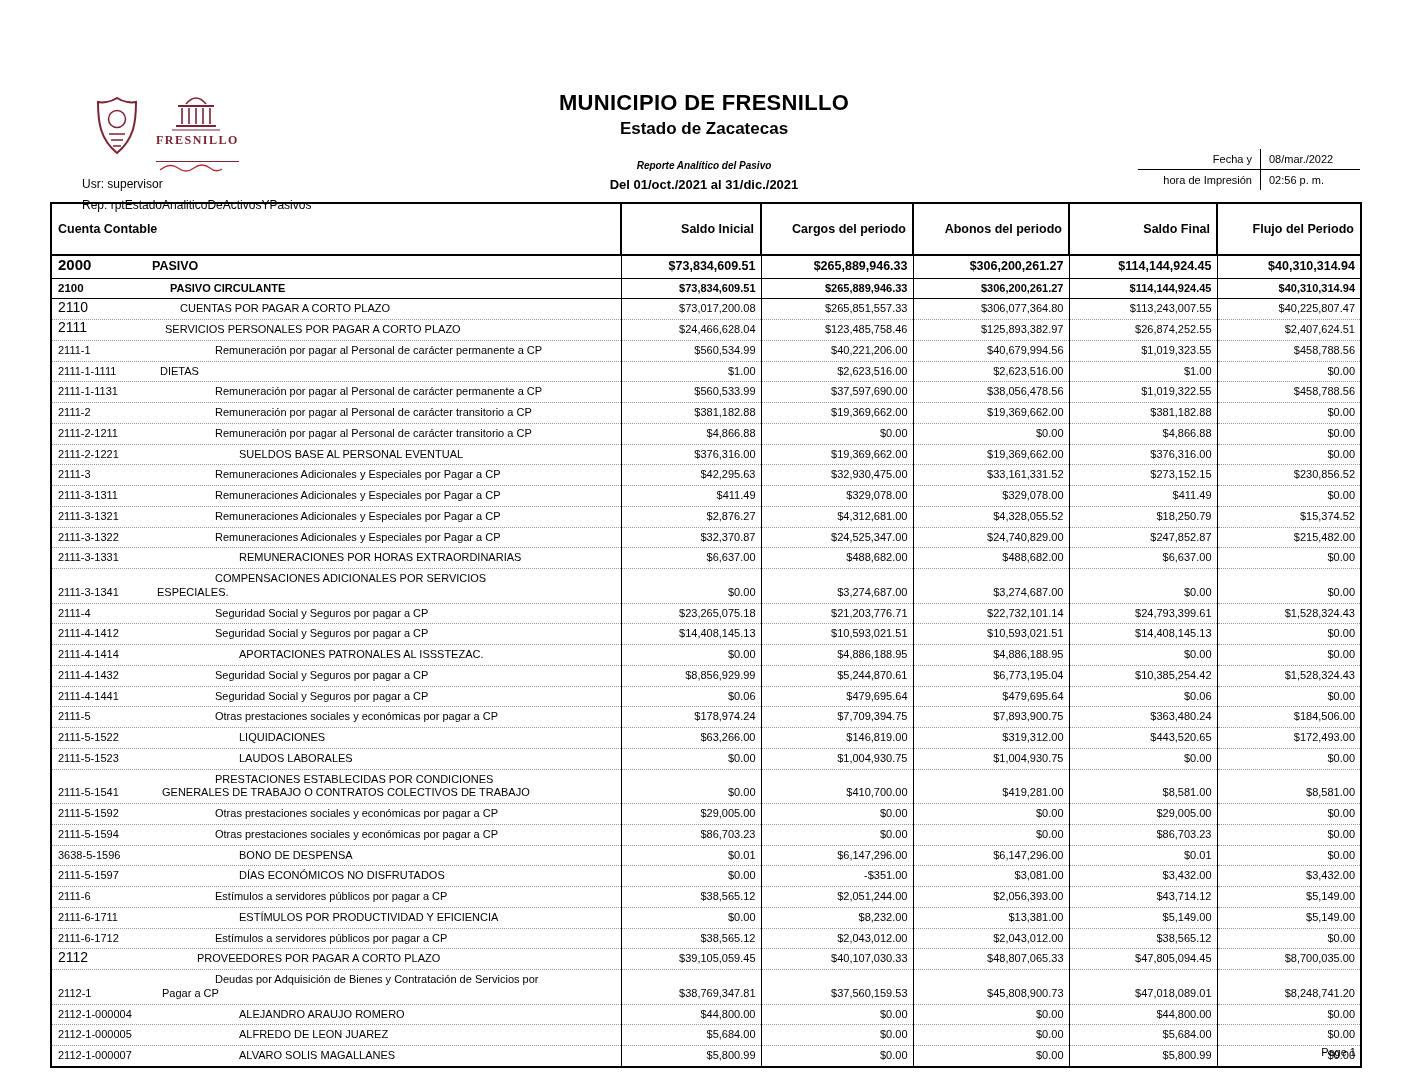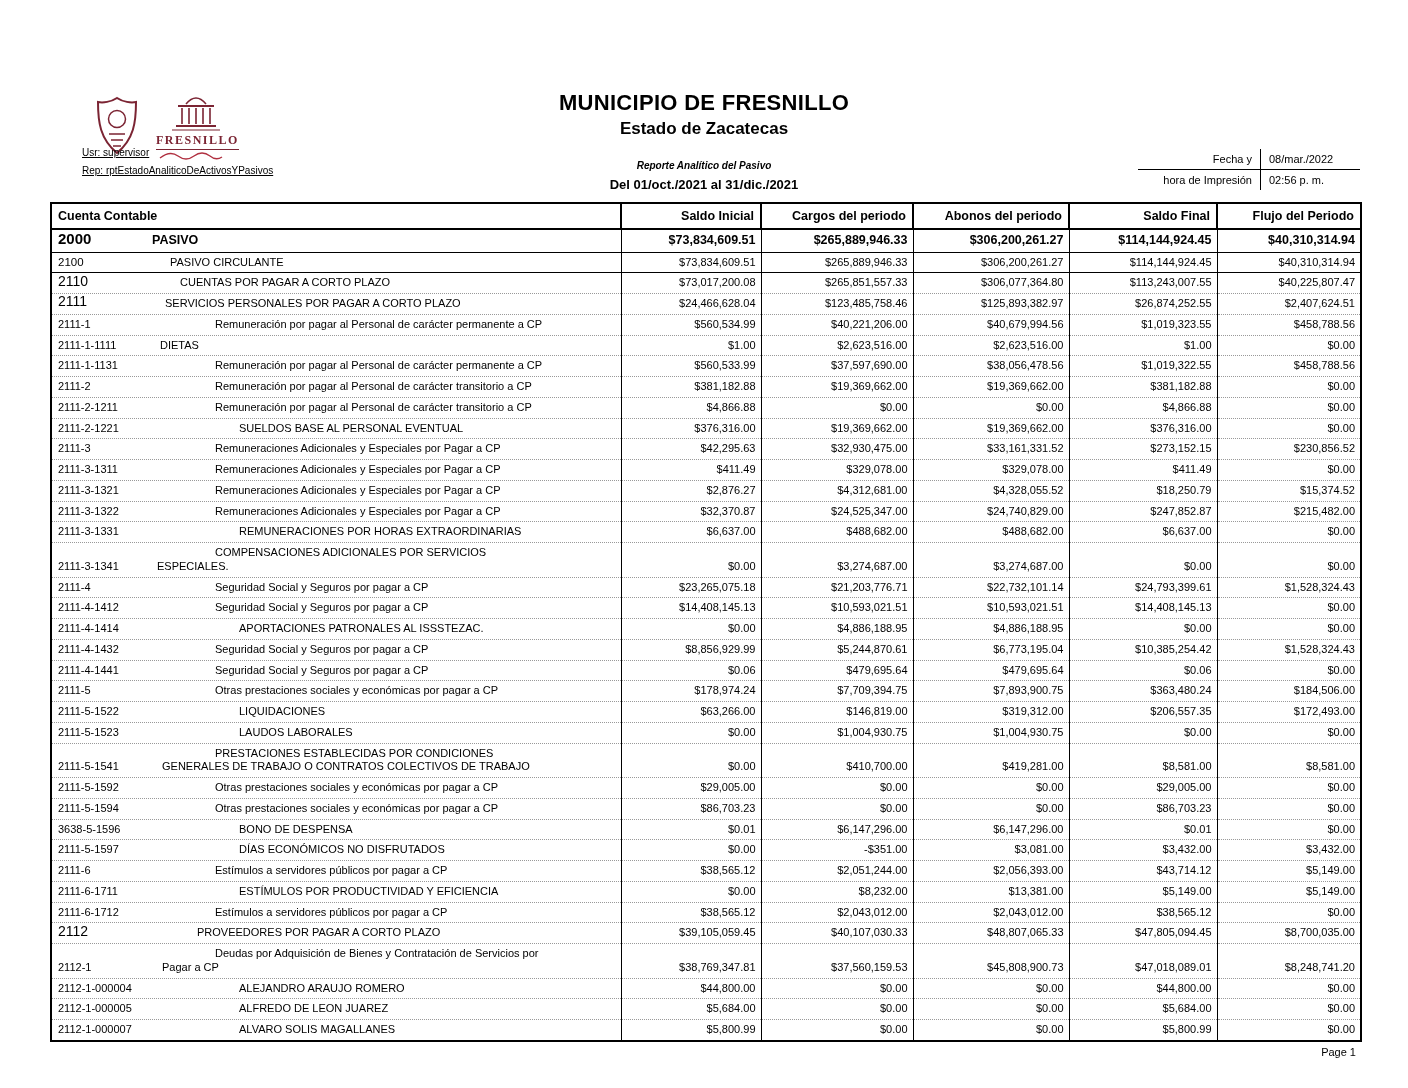--- a/index.html
+++ b/index.html
@@ -14,56 +14,56 @@
   .t1 { font-size: 22px; font-weight: bold; letter-spacing: 0.3px; }
   .t2 { font-size: 17px; font-weight: bold; margin-top: 3px; }
   .t3 { font-size: 10px; font-weight: bold; margin-top: 21px; font-style: italic; }
   .t4 { font-size: 13px; font-weight: bold; margin-top: 6px; }
 
   .logos { position: absolute; left: 90px; top: 94px; display: flex; gap: 12px; align-items: flex-start; }
   .crest svg, .fres-logo svg { display: block; }
   .fres-logo { text-align: center; }
   .fres-name {
     font-family: "Liberation Serif", serif; font-weight: bold; color: #7b2433;
-    font-size: 12px; letter-spacing: 1.5px; margin-top: 1px; border-bottom: 1px solid #7b2433; padding-bottom: 1px;
+    font-size: 12px; letter-spacing: 1.5px; margin-top: 1px; border-bottom: 1px solid #7b2433; padding-bottom: 13px;
   }
 
-  .meta-left { position: absolute; left: 82px; top: 147px; font-size: 10px; text-decoration: underline; }
+  .meta-left { position: absolute; left: 82px; top: 177px; font-size: 12px; }
   .meta-left div { margin-bottom: 7px; }
 
   .print-info { position: absolute; right: 48px; top: 149px; width: 222px; font-size: 11px; }
   .pi-row { display: flex; justify-content: flex-end; align-items: center; }
   .pi-row > span { padding-top: 4px; padding-bottom: 4px; }
   .pi-row + .pi-row { border-top: 1px solid #000; }
   .pi-label { text-align: right; padding-right: 8px; }
   .pi-value { border-left: 1px solid #000; padding-left: 8px; width: 100px; }
 
   
   .report-table {
     position: absolute; left: 50px; top: 202px; width: 1310px;
     border-collapse: collapse; table-layout: fixed; border: 2px solid #000;
   }
   .report-table th {
     border: 2px solid #000; font-size: 12.5px; font-weight: bold;
-    padding: 5px 6px; text-align: right; white-space: nowrap;
+    padding: 18px 6px; text-align: right; white-space: nowrap;
   }
   .report-table th:first-child { text-align: left; }
   .report-table td {
     border-left: 1px solid #000; border-right: 1px solid #000;
     border-bottom: 1px dotted #999; padding: 3px 5px; font-size: 11px;
     vertical-align: bottom; line-height: 1.25;
   }
   td.cc { position: relative; padding-left: 0; }
   .code { position: absolute; left: 6px; bottom: 3px; white-space: nowrap; }
   .desc { white-space: nowrap; }
   td.num { text-align: right; white-space: nowrap; }
 
   tr.l0 td { font-weight: bold; font-size: 12.5px; border-bottom: 1px solid #000; }
   tr.l0 .code { font-size: 15px; }
-  tr.l1 td { font-weight: normal; font-size: 11px; border-bottom: 1px solid #000; }
+  tr.l1 td { font-weight: bold; font-size: 11px; border-bottom: 1px solid #000; }
   tr.l1 .code { font-size: 11.5px; }
   tr.big .code { font-size: 14px; }
 
   .page-footer { position: absolute; right: 52px; bottom: 30px; font-size: 11px; }
 </style>
 </head>
 <body>
 
 <div class="page">
 
@@ -377,21 +377,21 @@
           <td class="num">$184,506.00</td>
         </tr>
         <tr class="d">
           <td class="cc">
             <span class="code">2111-5-1522</span>
             <div class="desc" style="margin-left: 187px;">LIQUIDACIONES</div>
           </td>
           <td class="num">$63,266.00</td>
           <td class="num">$146,819.00</td>
           <td class="num">$319,312.00</td>
-          <td class="num">$206,557.35</td>
+          <td class="num">$443,520.65</td>
           <td class="num">$172,493.00</td>
         </tr>
         <tr class="d">
           <td class="cc">
             <span class="code">2111-5-1523</span>
             <div class="desc" style="margin-left: 187px;">LAUDOS LABORALES</div>
           </td>
           <td class="num">$0.00</td>
           <td class="num">$1,004,930.75</td>
           <td class="num">$1,004,930.75</td>

